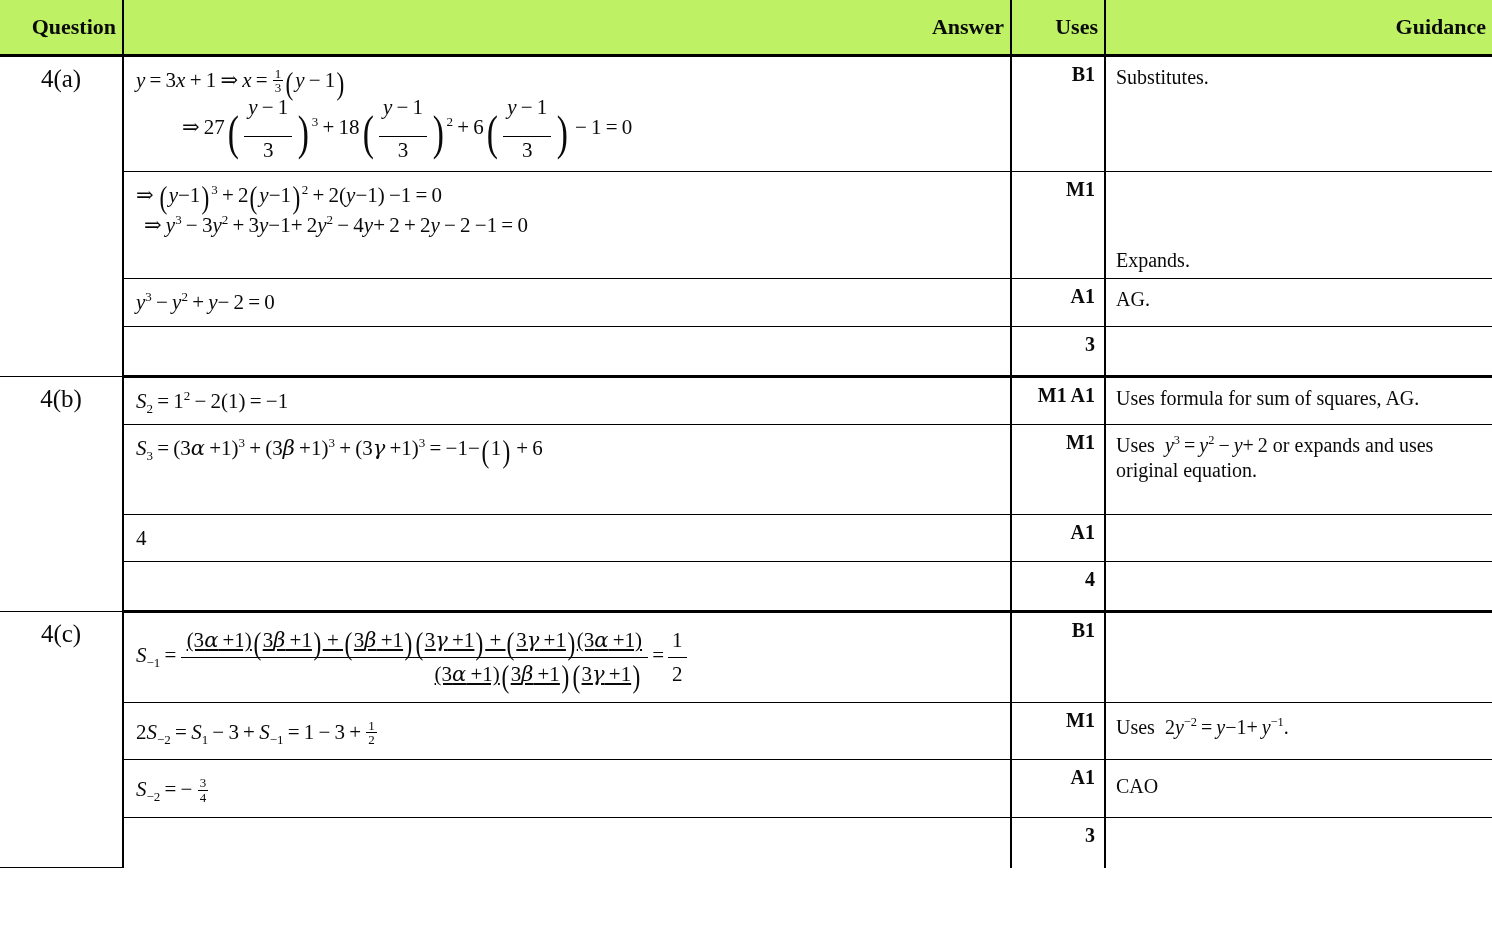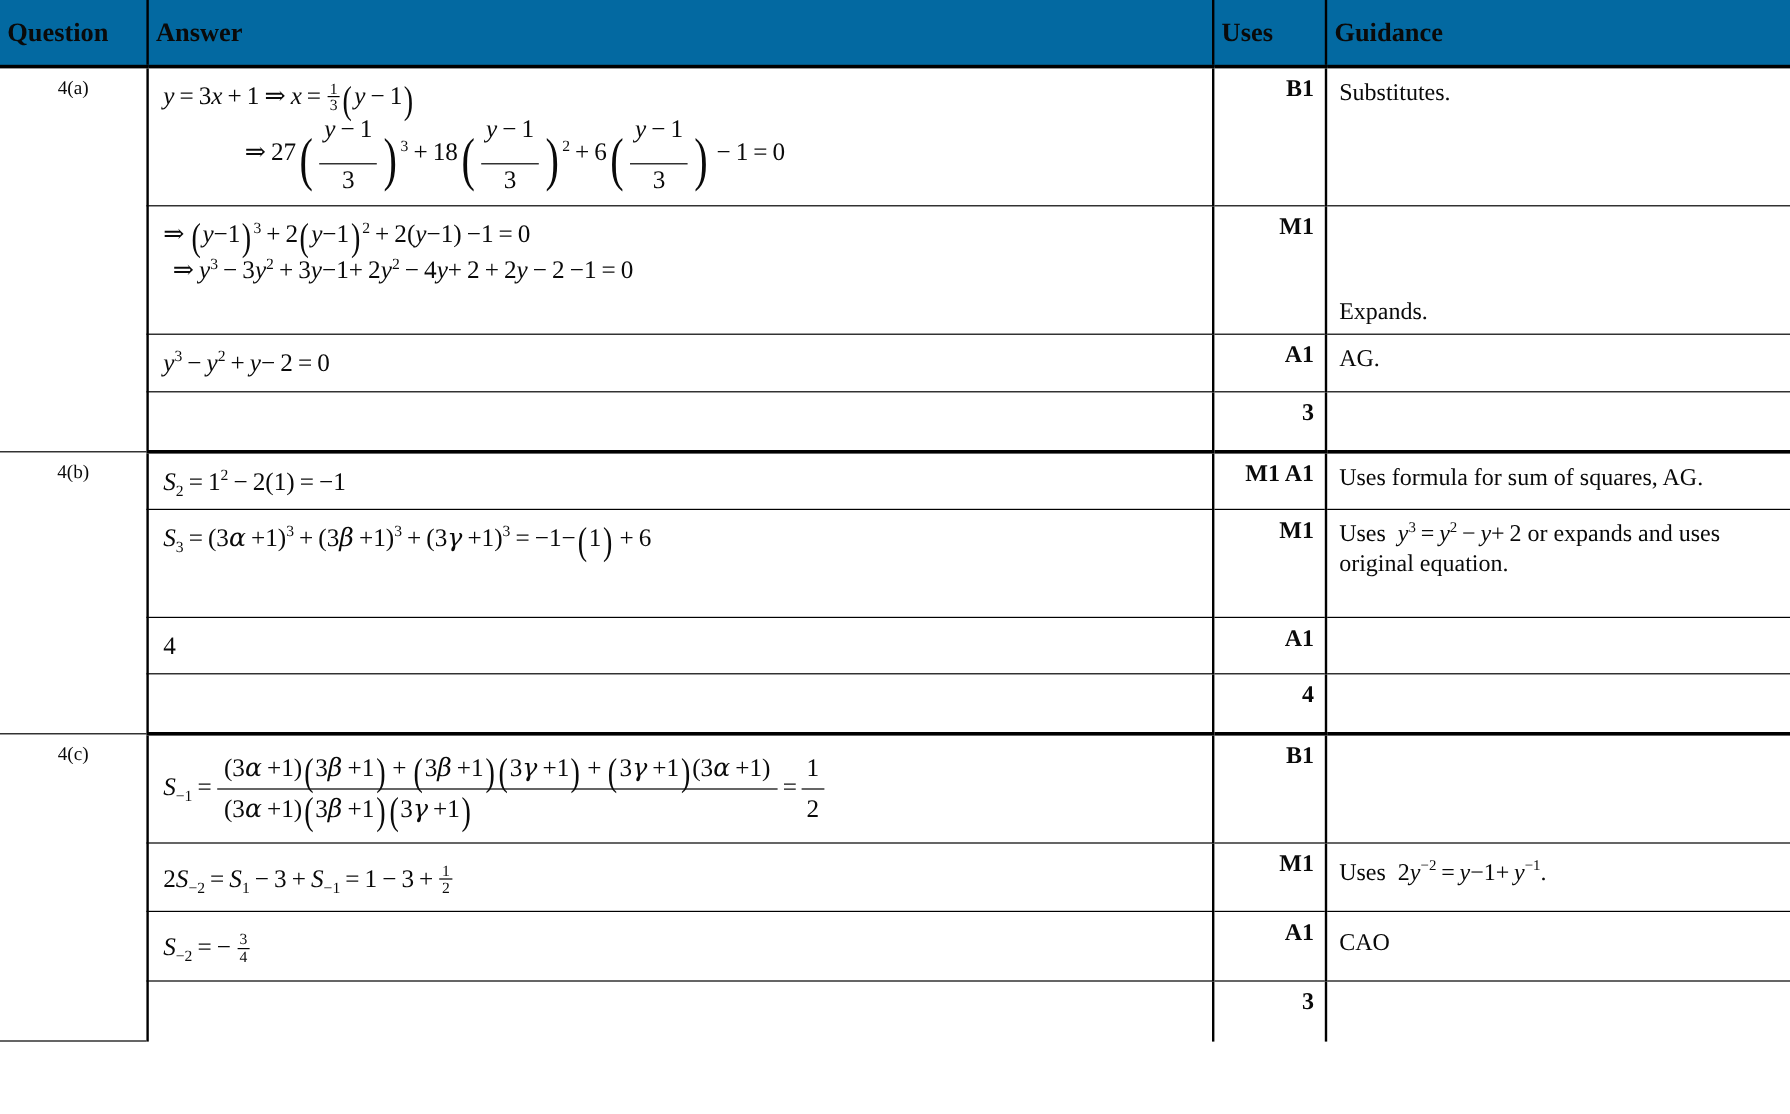--- a/index.html
+++ b/index.html
@@ -21,45 +21,45 @@
     table-layout: fixed;
   }
 
   col.c-question { width: 123px; }
   col.c-answer   { width: 888px; }
   col.c-marks    { width: 94px;  }
   col.c-guidance { width: 387px; }
 
   
   thead th {
-    background: #0369a1;
+    background: #bef264;
     font-weight: bold;
     font-size: 22px;
-    text-align: left;
+    text-align: right;
     vertical-align: middle;
     height: 54px;
     padding: 0 6px;
     border-bottom: 3px solid #000;
     border-right: 2px solid #000;
   }
   thead th.last { border-right: none; }
   thead th.h-question { border-right: 2px solid #000; }
 
   
   td {
     vertical-align: top;
     padding: 0;
     border-right: 2px solid #000;
   }
   td.guidance { border-right: none; }
 
   
   td.qcell {
     text-align: center;
-    font-size: 16px;
+    font-size: 25px;
     padding-top: 8px;
     border-right: 2px solid #000;
     border-bottom: 3px solid #000;
   }
 
   
   td.answer {
     padding: 8px 0 8px 12px;
     font-size: 21px;
   }
@@ -95,21 +95,21 @@
     vertical-align: super;
     line-height: 0;
     font-style: normal;
   }
   sub.e {
     font-size: 0.62em;
     vertical-align: sub;
     line-height: 0;
     font-style: normal;
   }
-  .indent1 { display: block; margin-left: 68px; }
+  .indent1 { display: block; margin-left: 46px; }
   .indent2 { display: block; margin-left: 8px; }
 
   
   .sfrac {
     display: inline-block;
     vertical-align: -0.42em;
     text-align: center;
     font-size: 0.62em;
     line-height: 1.02;
     margin: 0 1px;
@@ -145,22 +145,23 @@
     line-height: 0.62;
     vertical-align: -0.20em;
     font-style: normal;
     transform: scaleX(0.72);
   }
 
   
   .bfrac {
     display: inline-block;
     vertical-align: middle;
-    text-align: left;
+    text-align: right;
     line-height: 1.28;
+    text-decoration: underline;
   }
   .bfrac .num { display: block; padding: 0 6px 3px 6px; border-bottom: 1.6px solid #000; }
   .bfrac .den { display: block; padding: 3px 6px 0 6px; }
 
   .fr12 {
     display: inline-block;
     vertical-align: middle;
     text-align: center;
     line-height: 1.28;
     margin-left: 4px;

